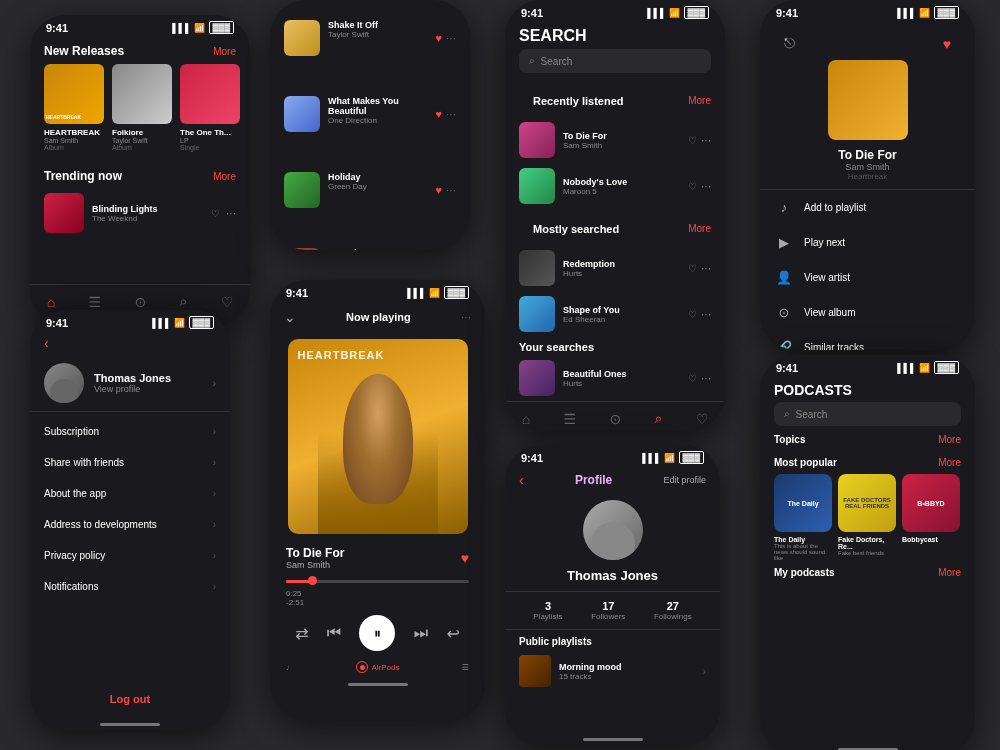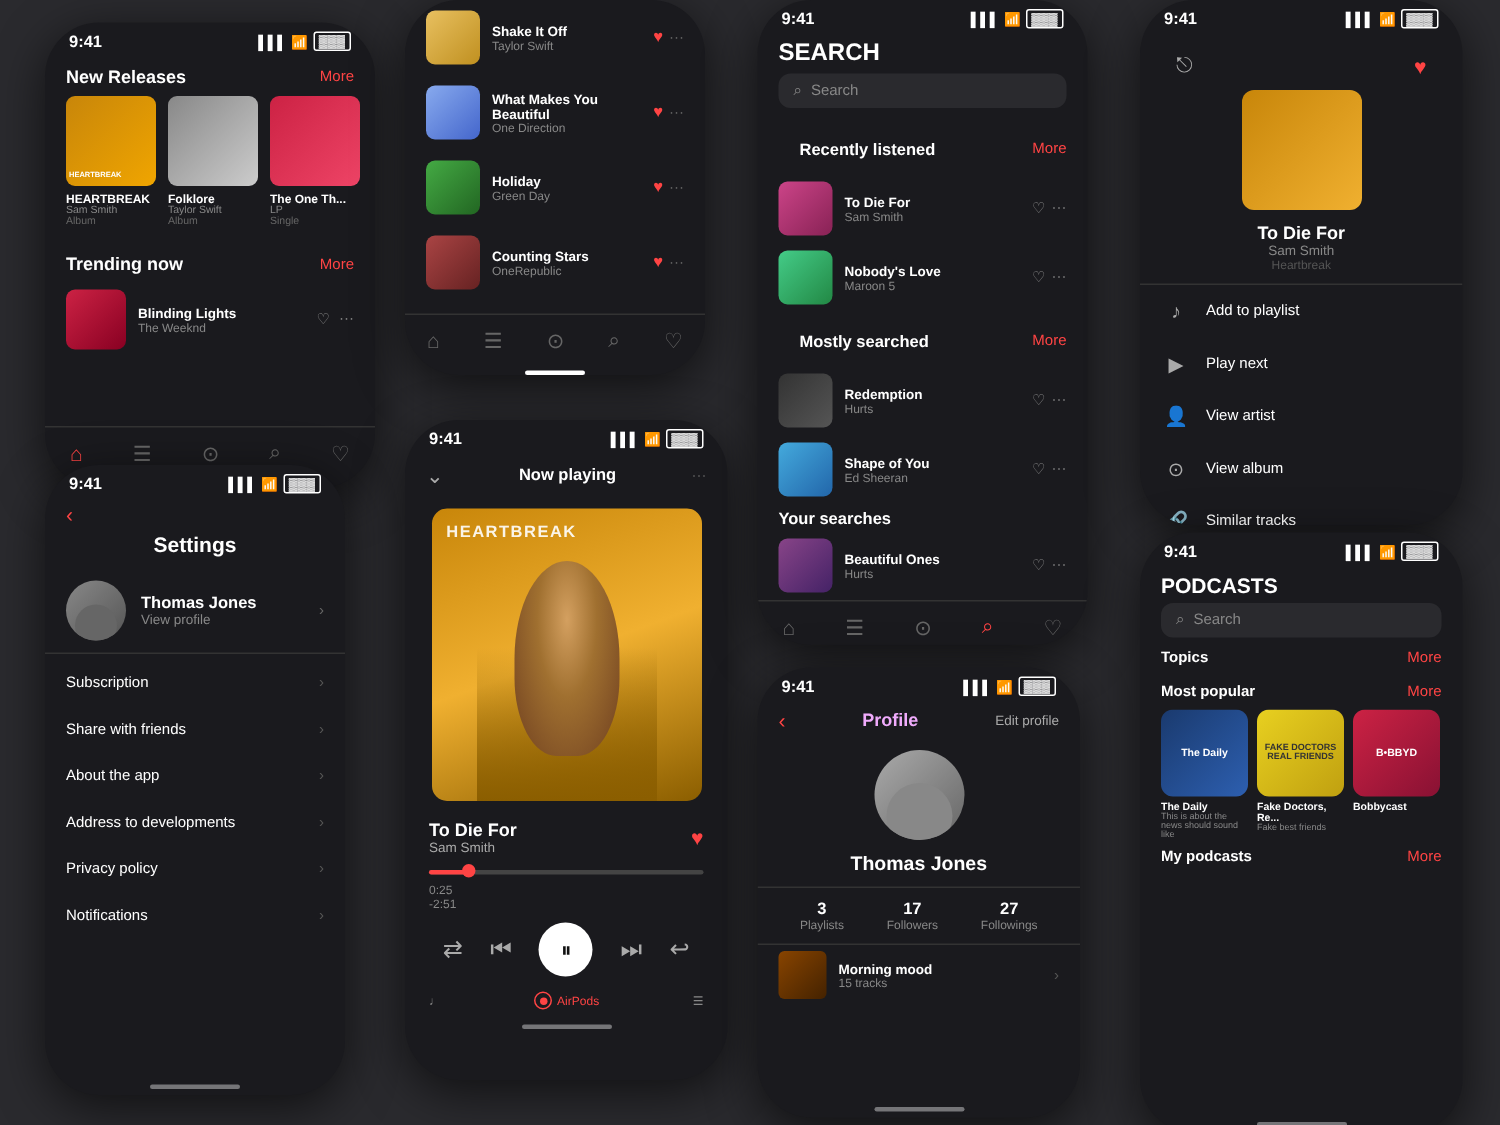--- a/index.html
+++ b/index.html
@@ -177,23 +177,22 @@
     
     .phone-2 {
       width: 200px;
       height: 250px;
       top: 0px;
       left: 270px;
     }
 
     .song-list-item {
       display: flex;
-      align-items: center;
       gap: 8px;
-      padding: 7px 14px;
+      padding: 20px 14px;
     }
     .song-thumb {
       width: 36px;
       height: 36px;
       border-radius: 6px;
       flex-shrink: 0;
     }
     .song-info { flex: 1; min-width: 0; }
     .song-title { color: #fff; font-size: 9px; font-weight: 600; }
     .song-artist { color: #888; font-size: 8px; }
@@ -1007,21 +1006,20 @@
       <div class="status-bar">
         <span class="time">9:41</span>
         <div class="status-icons">
           <span style="font-size:9px; color:#fff;">▌▌▌</span>
           <span style="font-size:9px;">📶</span>
           <span style="font-size:8px; border:1px solid #fff; padding:1px 3px; border-radius:2px; color:#fff;">▓▓▓</span>
         </div>
       </div>
 
       <div class="settings-back">‹</div>
-      <div class="settings-title">Settings</div>
 
       <div class="profile-section">
         <div class="avatar"></div>
         <div>
           <div class="profile-name">Thomas Jones</div>
           <div class="profile-link">View profile</div>
         </div>
         <span class="profile-chevron">›</span>
       </div>
 
@@ -1044,20 +1042,21 @@
       <div class="settings-item">
         <span class="settings-item-label">Privacy policy</span>
         <span class="settings-chevron">›</span>
       </div>
       <div class="settings-item">
         <span class="settings-item-label">Notifications</span>
         <span class="settings-chevron">›</span>
       </div>
 
       <div style="flex:1"></div>
+      <div class="logout-btn">Log out</div>
       <div class="home-indicator"></div>
     </div>
   </div>
 
   <div class="phone phone-6">
     <div class="phone-inner">
       <div class="status-bar">
         <span class="time">9:41</span>
         <div class="status-icons">
           <span style="font-size:9px; color:#fff;">▌▌▌</span>
@@ -1083,20 +1082,21 @@
         <div class="stat-item">
           <div class="stat-number">17</div>
           <div class="stat-label">Followers</div>
         </div>
         <div class="stat-item">
           <div class="stat-number">27</div>
           <div class="stat-label">Followings</div>
         </div>
       </div>
 
+      <div class="public-playlists-title">Public playlists</div>
 
       <div class="playlist-item">
         <div class="playlist-thumb"></div>
         <div class="playlist-info">
           <div class="playlist-name">Morning mood</div>
           <div class="playlist-tracks">15 tracks</div>
         </div>
         <span class="playlist-chevron">›</span>
       </div>
 

